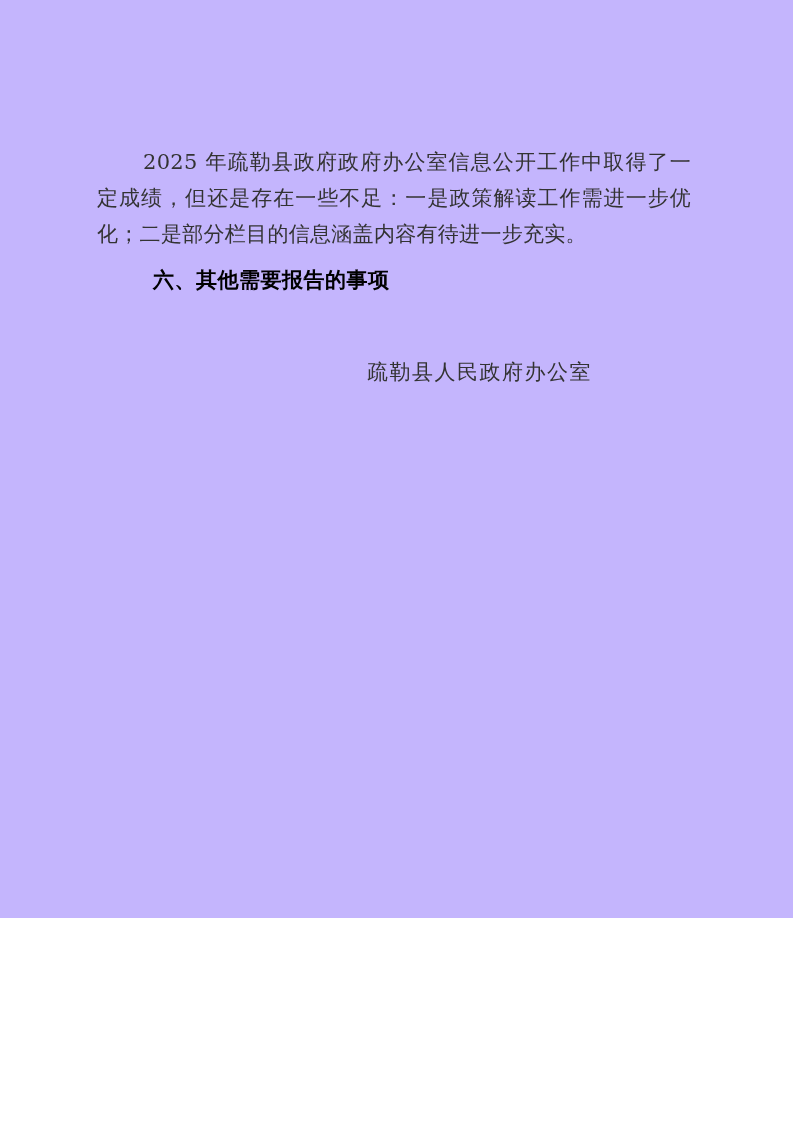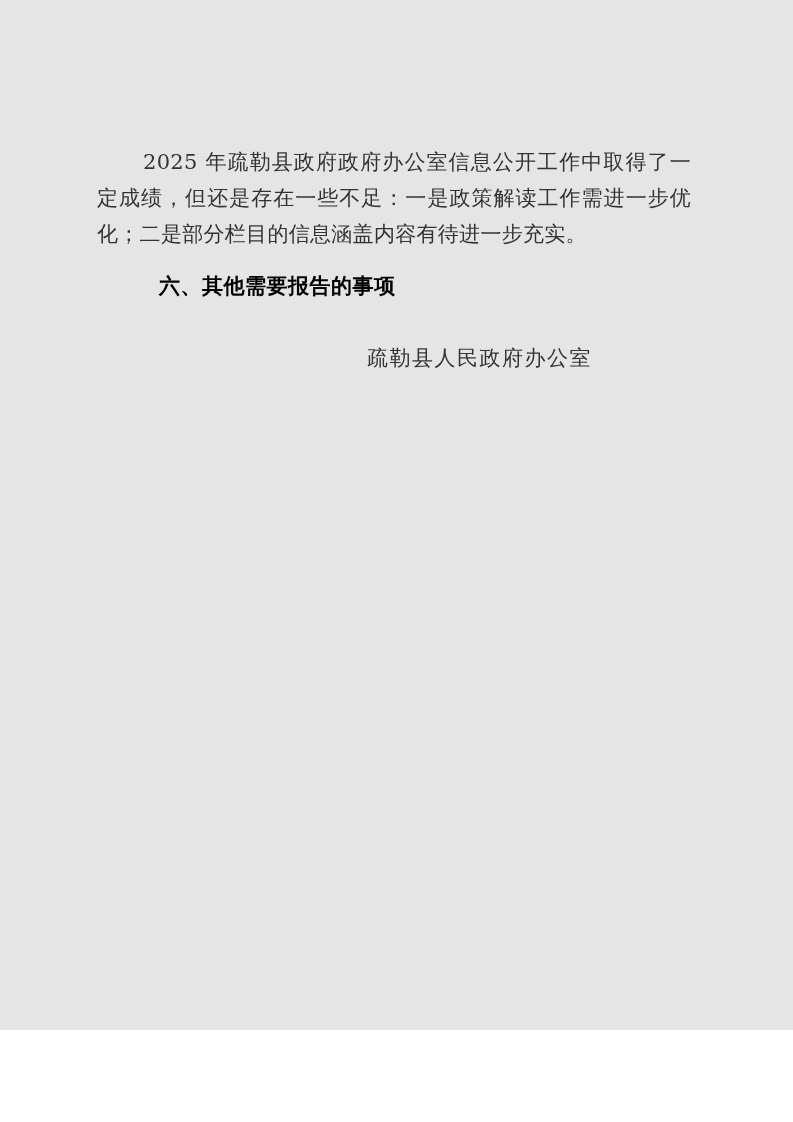--- a/index.html
+++ b/index.html
@@ -3,22 +3,22 @@
 <meta charset="utf-8">
 <style>
   html, body {
     margin: 0;
     padding: 0;
     background: #ffffff;
   }
   .page {
     position: relative;
     width: 793px;
-    height: 1030px;
-    background: #e5e5e5;
+    height: 918px;
+    background: #c4b5fd;
     overflow: hidden;
     font-family: "DejaVu Serif", "Liberation Serif", serif;
   }
   .content {
     position: absolute;
     left: 97px;
     top: 144px;
     width: 594px;
   }
   .body-para {
@@ -26,31 +26,31 @@
     font-family: "DejaVu Serif", "Liberation Serif", serif;
     font-size: 21px;
     line-height: 36px;
     color: #333333;
     text-align: justify;
     text-justify: inter-character;
     text-indent: 46px;
     letter-spacing: 0.3px;
   }
   .section-heading {
-    margin: 16px;
+    margin: 10px;
     font-family: "Liberation Sans", "DejaVu Sans", sans-serif;
     font-weight: 700;
     font-size: 21px;
     line-height: 36px;
     color: #000000;
     text-indent: 46px;
     letter-spacing: 0.5px;
   }
   .signature {
-    margin: 36px 99px 0 auto;
+    margin: 56px 99px 0 auto;
     width: fit-content;
     text-align: right;
   }
   .sig-org {
     font-size: 21px;
     line-height: 36px;
     color: #333333;
     letter-spacing: 1.5px;
     white-space: nowrap;
   }

